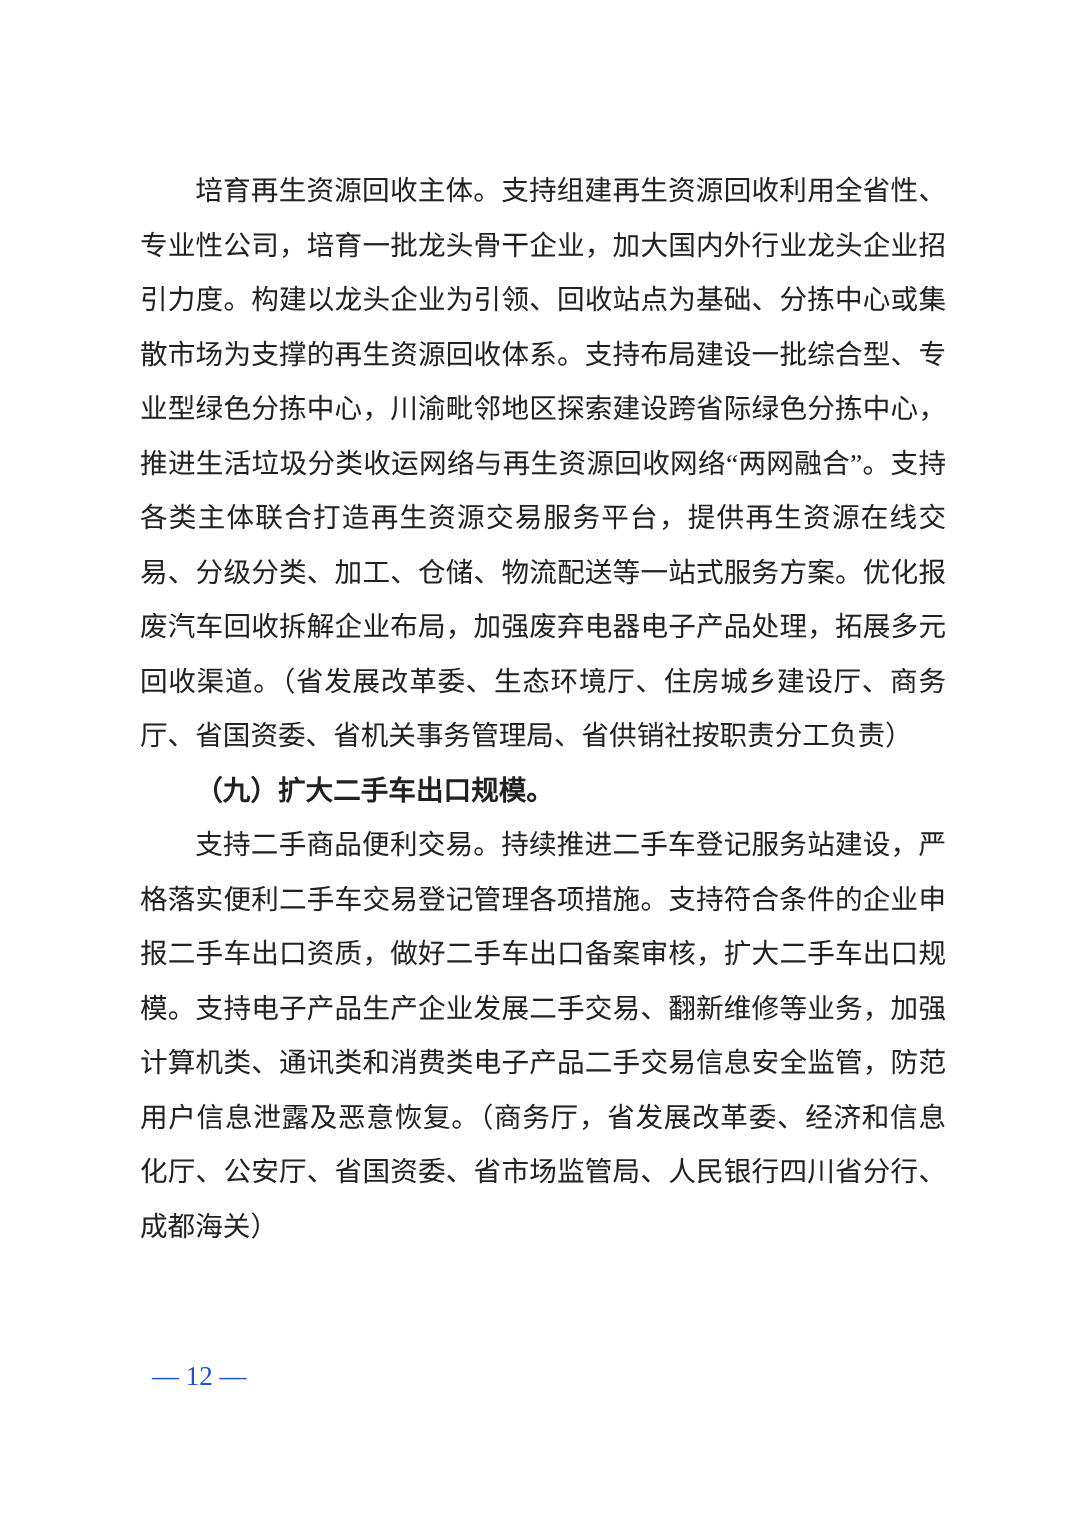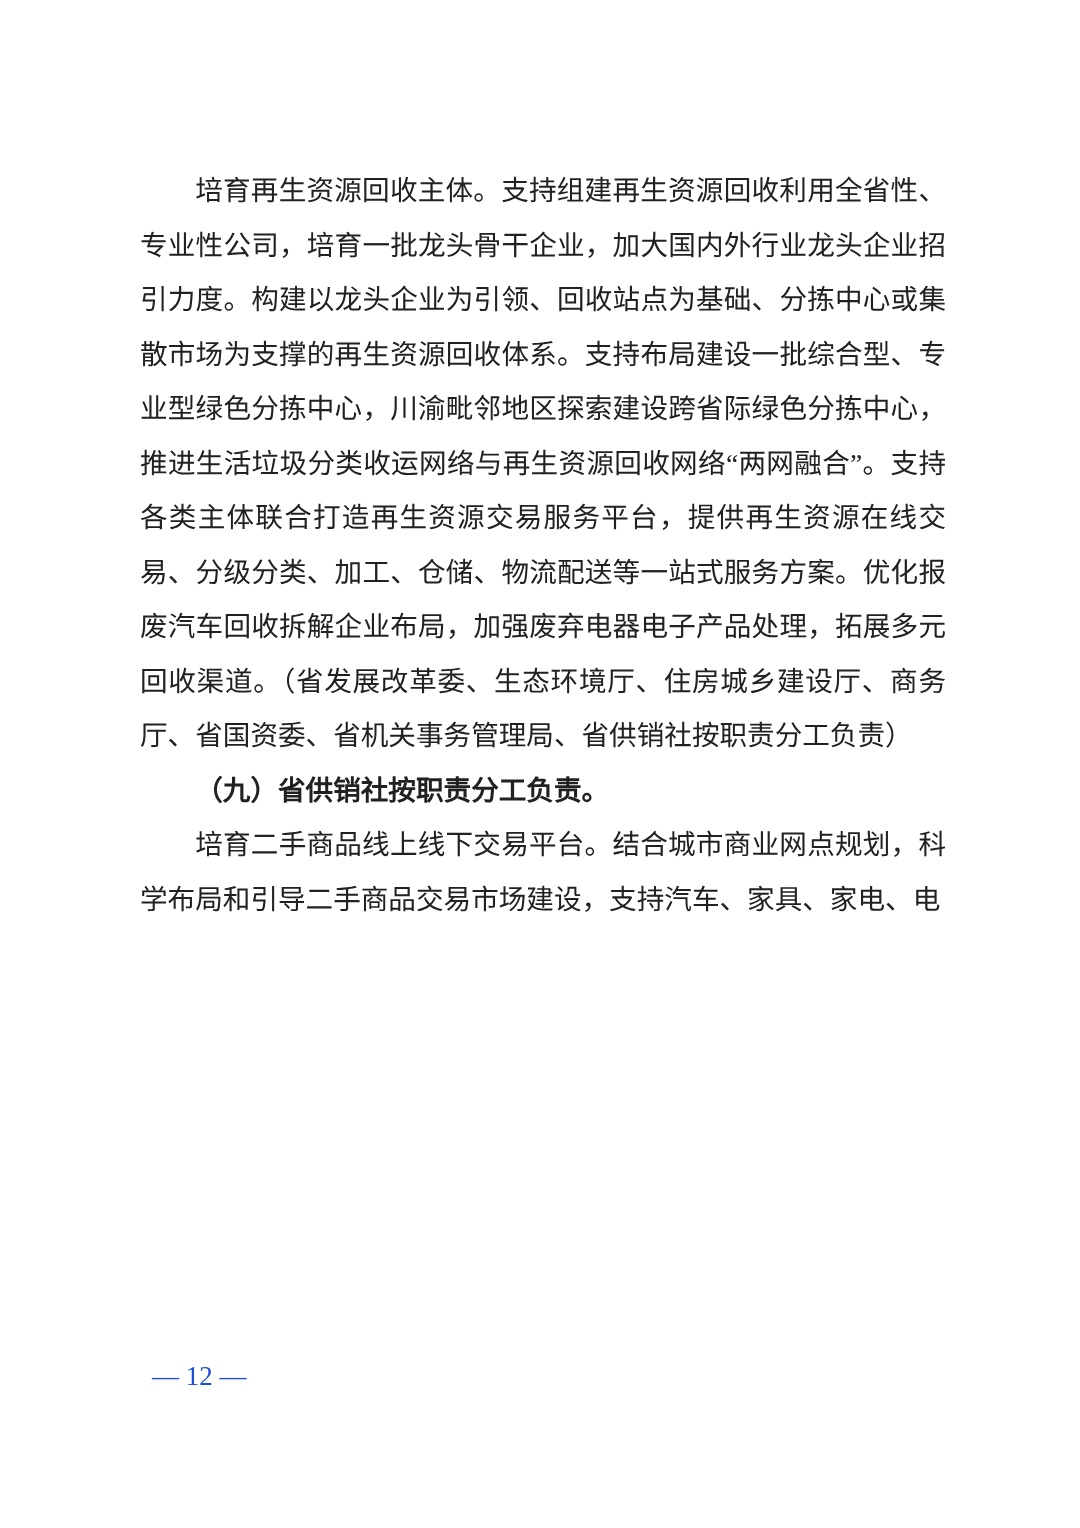--- a/index.html
+++ b/index.html
@@ -42,18 +42,18 @@
     color: #1d4ed8;
     white-space: pre;
   }
 </style>
 </head>
 <body>
 
 <div class="page">
   <div class="content">
     <p class="body-para">培育再生资源回收主体。支持组建再生资源回收利用全省性、专业性公司，培育一批龙头骨干企业，加大国内外行业龙头企业招引力度。构建以龙头企业为引领、回收站点为基础、分拣中心或集散市场为支撑的再生资源回收体系。支持布局建设一批综合型、专业型绿色分拣中心，川渝毗邻地区探索建设跨省际绿色分拣中心，推进生活垃圾分类收运网络与再生资源回收网络“两网融合”。支持各类主体联合打造再生资源交易服务平台，提供再生资源在线交易、分级分类、加工、仓储、物流配送等一站式服务方案。优化报废汽车回收拆解企业布局，加强废弃电器电子产品处理，拓展多元回收渠道。（省发展改革委、生态环境厅、住房城乡建设厅、商务厅、省国资委、省机关事务管理局、省供销社按职责分工负责）</p>
-    <p class="heading-para">（九）省供销社按职责分工负责。</p>
-    <p class="body-para">培育二手商品线上线下交易平台。结合城市商业网点规划，科学布局和引导二手商品交易市场建设，支持汽车、家具、家电、电</p>
+    <p class="heading-para">（九）扩大二手车出口规模。</p>
+    <p class="body-para">支持二手商品便利交易。持续推进二手车登记服务站建设，严格落实便利二手车交易登记管理各项措施。支持符合条件的企业申报二手车出口资质，做好二手车出口备案审核，扩大二手车出口规模。支持电子产品生产企业发展二手交易、翻新维修等业务，加强计算机类、通讯类和消费类电子产品二手交易信息安全监管，防范用户信息泄露及恶意恢复。（商务厅，省发展改革委、经济和信息化厅、公安厅、省国资委、省市场监管局、人民银行四川省分行、成都海关）</p>
   </div>
 
   <div class="page-number">— 12 —</div>
 </div>
 
 </body></html>

